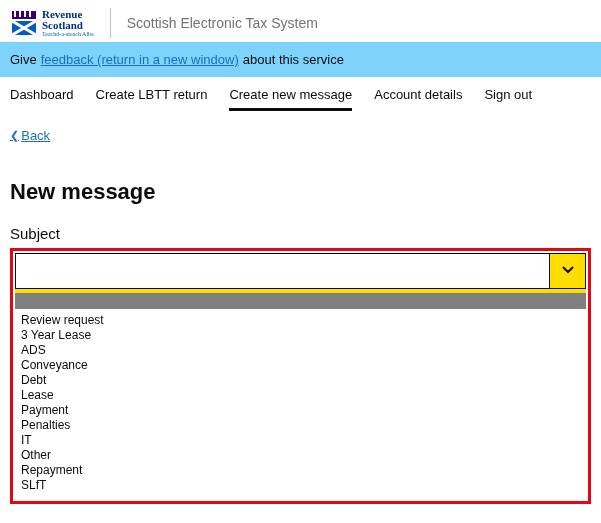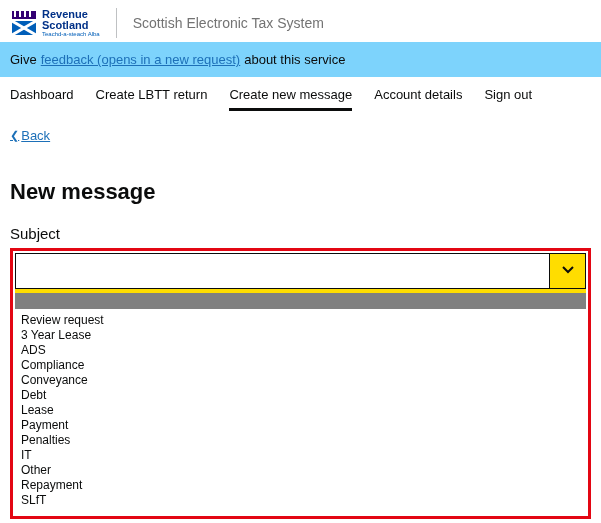--- a/index.html
+++ b/index.html
@@ -1,18 +1,18 @@
 <!DOCTYPE html>
 <html><head>
 <meta charset="utf-8">
 <style>
   * { box-sizing: border-box; margin: 0; padding: 0; }
   body { font-family: Arial, Helvetica, sans-serif; width: 601px; background: #fff; color: #0b0c0c; }
   .header { display: flex; align-items: center; padding: 8px 10px 4px 10px; }
-  .logo { display: flex; align-items: center; gap: 4px; }
+  .logo { display: flex; align-items: center; gap: 4px; font-family: Liberation Serif, serif; }
   .logo-mark svg { display: block; }
   .logo-text { font-size: 11px; line-height: 1; color: #003087; font-weight: bold; }
   .logo-text .line1 { font-size: 11px; }
   .logo-text .line2 { font-size: 11px; }
   .logo-text .tag { font-size: 6px; color: #005eb8; font-weight: normal; }
   .vr { width: 1px; height: 30px; background: #bfc1c3; margin: 0 16px; }
   .system-name { font-size: 14px; color: #737373; }
   .feedback-bar { background: #7dd3fc; padding: 10px 10px; font-size: 13px; display:flex; flex-wrap:wrap; gap:4px;}
   .feedback-bar a { color: #1d70b8; text-decoration: underline; }
   .nav { display: flex; gap: 22px; padding: 10px 10px 0 10px; font-size: 13px; }
@@ -56,21 +56,21 @@
       <div class="line2">Scotland</div>
       <div class="tag">Teachd-a-steach Alba</div>
     </span>
   </div>
   <div class="vr"></div>
   <div class="system-name">Scottish Electronic Tax System</div>
 </div>
 
 <div class="feedback-bar">
   <span>Give</span>
-  <a href="#">feedback (opens in a new request)</a>
+  <a href="#">feedback (return in a new window)</a>
   <span>about this service</span>
 </div>
 
 <div class="nav">
   <div class="nav-item">Dashboard</div>
   <div class="nav-item">Create LBTT return</div>
   <div class="nav-item active">Create new message</div>
   <div class="nav-item">Account details</div>
   <div class="nav-item">Sign out</div>
 </div>
@@ -97,21 +97,20 @@
               </svg>
           </span>
         </div>
       </div>
       <div class="yellow-line"></div>
       <div class="grey-bar"></div>
       <div class="options">
         <div class="option">Review request</div>
         <div class="option">3 Year Lease</div>
         <div class="option">ADS</div>
-        <div class="option">Compliance</div>
         <div class="option">Conveyance</div>
         <div class="option">Debt</div>
         <div class="option">Lease</div>
         <div class="option">Payment</div>
         <div class="option">Penalties</div>
         <div class="option">IT</div>
         <div class="option">Other</div>
         <div class="option">Repayment</div>
         <div class="option">SLfT</div>
       </div>

